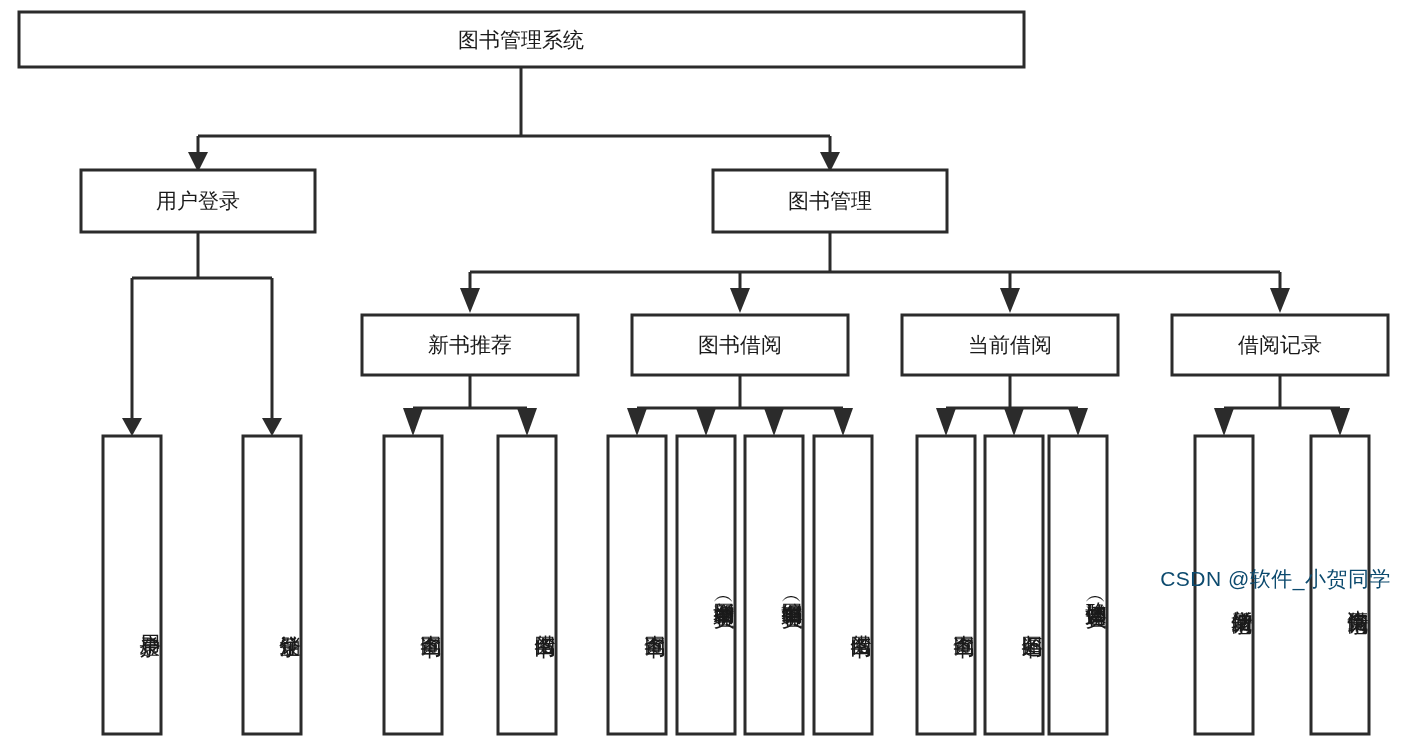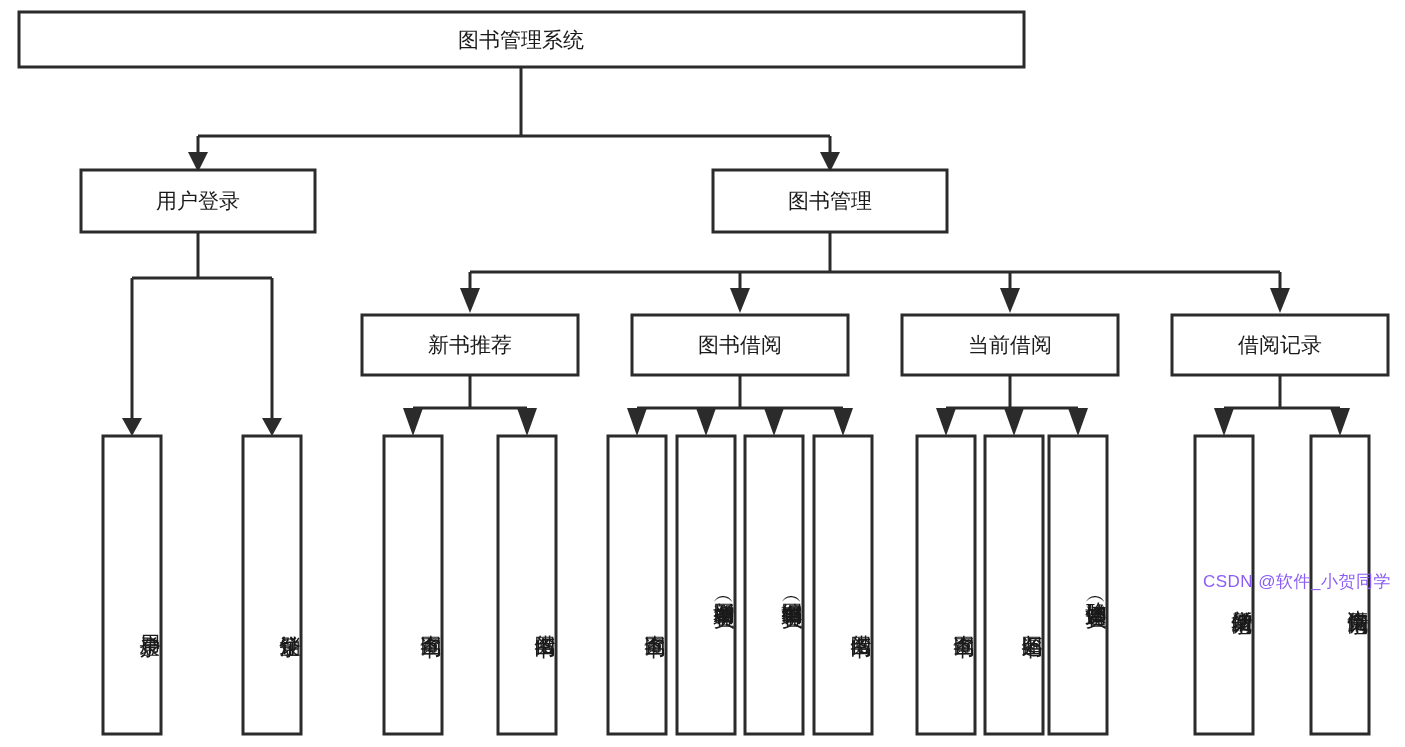--- a/index.html
+++ b/index.html
@@ -62,22 +62,22 @@
     align-items: flex-start;
     justify-content: center;
     white-space: nowrap;
     pointer-events: none;
   }
   .watermark {
     position: absolute;
     right: 14px;
     bottom: 6px;
     font-family: "Liberation Sans", "DejaVu Sans", sans-serif;
-    font-size: 17px;
-    color: #8b5cf6;
+    font-size: 21px;
+    color: #0c4a6e;
     white-space: nowrap;
     letter-spacing: 0.5px;
   }
 </style>
 </head>
 <body>
 
 <div id="diagram-root">
 
   <svg id="flowchart" viewBox="0 0 1405 747">

